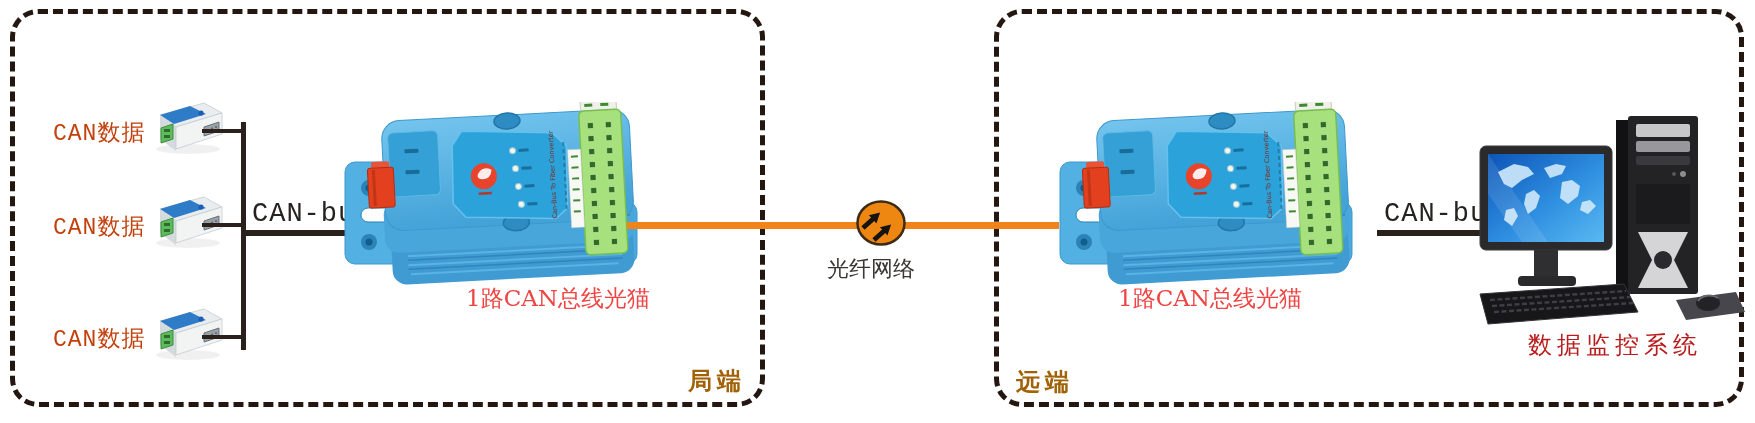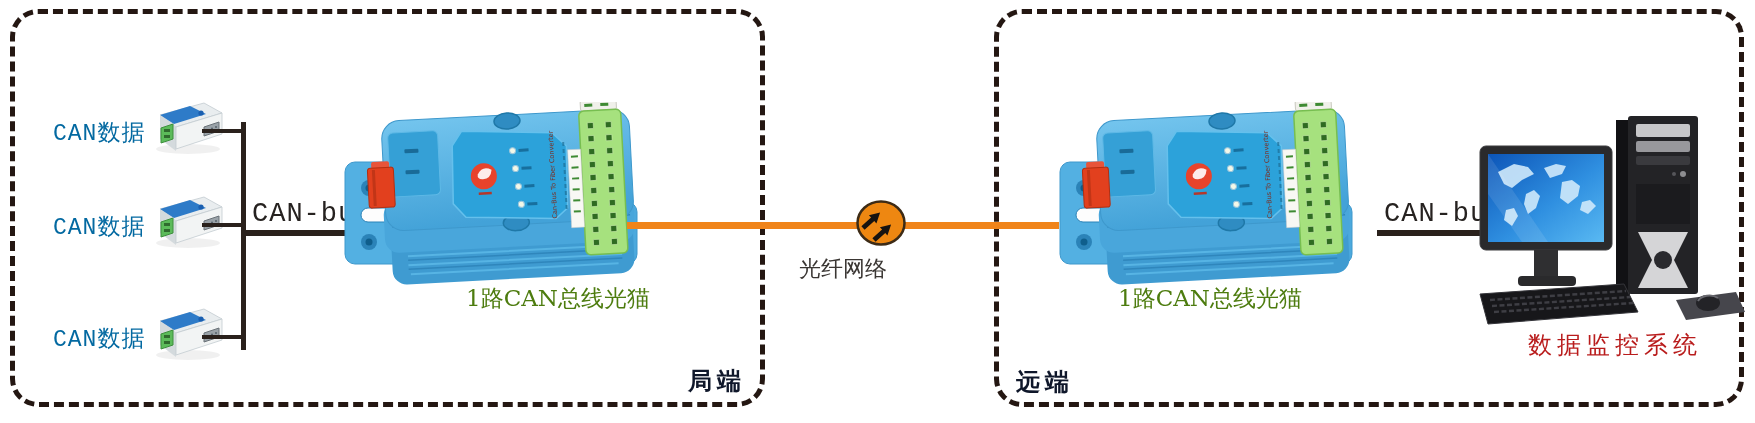--- a/index.html
+++ b/index.html
@@ -4,27 +4,27 @@
 <style>
   html,body{margin:0;padding:0;background:#ffffff;}
   .stage{position:relative;width:1755px;height:423px;background:#ffffff;overflow:hidden;
          font-family:"Liberation Sans",sans-serif;}
 
   
   .zone-box{position:absolute;border:5px dashed #241712;border-radius:28px;background:transparent;z-index:1;}
   .zone-box.left{left:10px;top:9px;width:745px;height:388px;}
   .zone-box.right{left:994px;top:9px;width:740px;height:388px;}
 
-  .zone-label{position:absolute;z-index:4;color:#0f172a;font-size:24px;letter-spacing:5px;
+  .zone-label{position:absolute;z-index:4;color:#a16207;font-size:24px;letter-spacing:5px;
               font-family:"DejaVu Serif",serif;font-weight:bold;}
   .zone-label.local{left:688px;top:365px;}
   .zone-label.remote{left:1016px;top:366px;}
 
   
-  .can-label{position:absolute;left:53px;width:120px;color:#0369a1;font-size:23px;letter-spacing:1px;
+  .can-label{position:absolute;left:53px;width:120px;color:#c2410c;font-size:23px;letter-spacing:1px;
              font-family:"Liberation Mono","DejaVu Sans Mono",monospace;white-space:nowrap;z-index:2;}
   .can-label.r1{top:117px;} .can-label.r2{top:211px;} .can-label.r3{top:323px;}
 
   .converter{position:absolute;left:146px;width:82px;height:56px;z-index:2;}
   .converter.r1{top:101px;} .converter.r2{top:195px;} .converter.r3{top:307px;}
 
   
   .line{position:absolute;background:#2a211c;z-index:2;}
   .bus-vertical{left:241px;top:122px;width:5px;height:228px;}
   .stub{left:202px;width:42px;height:4px;}
@@ -34,29 +34,29 @@
 
   .canbus-text{position:absolute;color:#262220;font-size:27px;letter-spacing:1px;
                font-family:"Liberation Mono","DejaVu Sans Mono",monospace;z-index:2;white-space:nowrap;}
   .canbus-text.left{left:252px;top:199px;}
   .canbus-text.right{left:1384px;top:199px;}
 
   
   .modem{position:absolute;width:312px;height:192px;z-index:2;}
   .modem.left{left:333px;top:102px;}
   .modem.right{left:1048px;top:102px;}
-  .modem-caption{position:absolute;width:220px;text-align:center;color:#4d7c0f;font-size:23px;
+  .modem-caption{position:absolute;width:220px;text-align:center;color:#ef4444;font-size:23px;
                  font-family:"DejaVu Serif",serif;z-index:2;white-space:nowrap;}
   .modem-caption.left{left:448px;top:283px;}
   .modem-caption.right{left:1100px;top:283px;}
 
   
   .fiber-line{position:absolute;left:627px;top:222px;width:432px;height:7px;background:#f0841a;z-index:3;}
   .fiber-icon{position:absolute;left:855px;top:199px;width:52px;height:48px;z-index:4;}
-  .fiber-label{position:absolute;left:788px;top:254px;width:110px;text-align:center;color:#3a3633;
+  .fiber-label{position:absolute;left:816px;top:254px;width:110px;text-align:center;color:#3a3633;
                font-size:22px;font-family:"DejaVu Serif",serif;z-index:2;white-space:nowrap;}
 
   
   .workstation{position:absolute;left:1478px;top:110px;width:268px;height:222px;z-index:2;}
   .workstation-caption{position:absolute;left:1515px;top:329px;width:200px;text-align:center;color:#b91c1c;
                        font-size:24px;letter-spacing:5px;font-family:"DejaVu Serif",serif;z-index:2;white-space:nowrap;}
   svg{display:block;}
   .defs-holder{position:absolute;width:0;height:0;overflow:hidden;}
 </style>
 </head>

